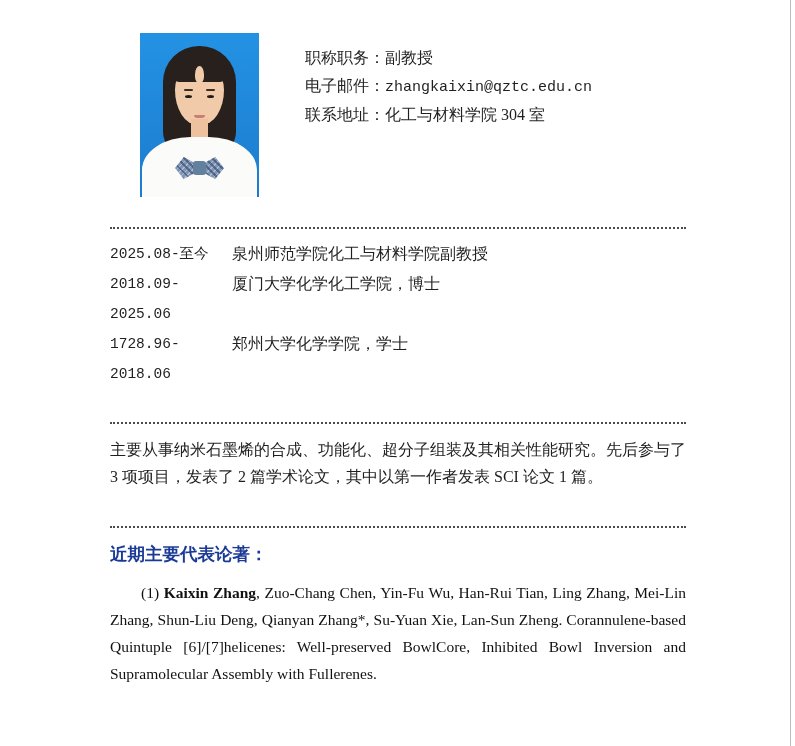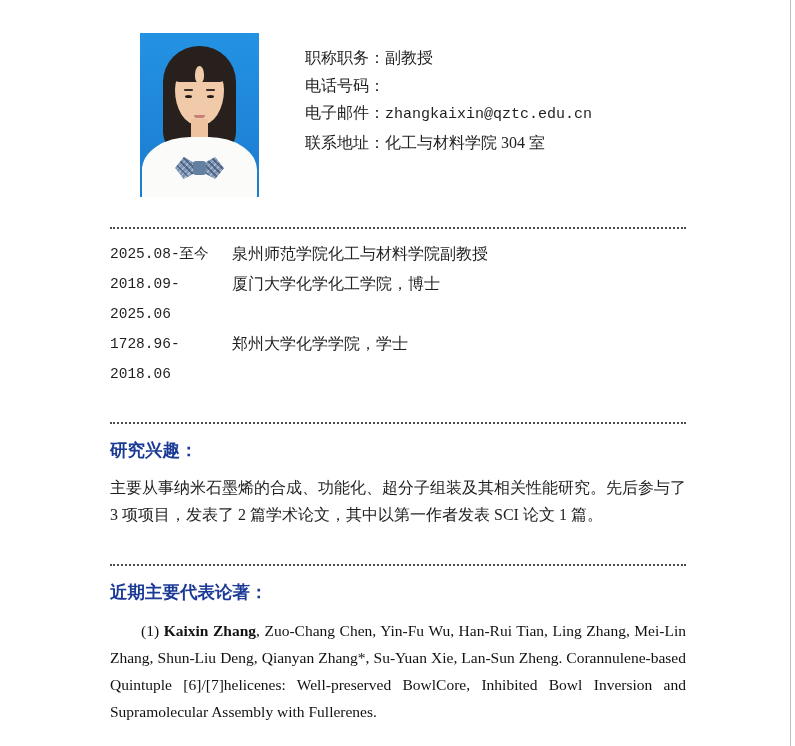--- a/index.html
+++ b/index.html
@@ -206,21 +206,20 @@
         <div class="mouth"></div>
         <div class="neck"></div>
         <div class="shirt"></div>
         <div class="collar"></div>
         <div class="bow"></div>
         <div class="bow-knot"></div>
       </div>
 
       <div class="contact">
         <div class="contact-line"><span>职称职务：</span><span>副教授</span></div>
-        <div class="contact-line"><span>电话号码：</span><span></span></div>
         <div class="contact-line"><span>电子邮件：</span><span class="mono">zhangkaixin@qztc.edu.cn</span></div>
         <div class="contact-line"><span>联系地址：</span><span>化工与材料学院 304 室</span></div>
       </div>
     </div>
 
     <hr class="divider div1">
 
     <div class="cv-list">
       <div class="cv-row">
         <span class="cv-period">2025.08-至今</span>
@@ -231,21 +230,20 @@
         <span class="cv-desc">厦门大学化学化工学院，博士</span>
       </div>
       <div class="cv-row">
         <span class="cv-period">1728.96-2018.06</span>
         <span class="cv-desc">郑州大学化学学院，学士</span>
       </div>
     </div>
 
     <hr class="divider div2">
 
-    <h2 class="sec-title">研究兴趣：</h2>
     <p class="interests-text">主要从事纳米石墨烯的合成、功能化、超分子组装及其相关性能研究。先后参与了 3 项项目，发表了 2 篇学术论文，其中以第一作者发表 SCI 论文 1 篇。</p>
 
     <hr class="divider div3">
 
     <h2 class="sec-title">近期主要代表论著：</h2>
     <p class="pub-item"><span>(1) </span><b>Kaixin Zhang</b><span>, Zuo-Chang Chen, Yin-Fu Wu, Han-Rui Tian, Ling Zhang, Mei-Lin Zhang, Shun-Liu Deng, Qianyan Zhang*, Su-Yuan Xie, Lan-Sun Zheng. Corannulene-based Quintuple [6]/[7]helicenes: Well-preserved BowlCore, Inhibited Bowl Inversion and Supramolecular Assembly with Fullerenes. </span></p>
 
   </div>
 </div>
 

